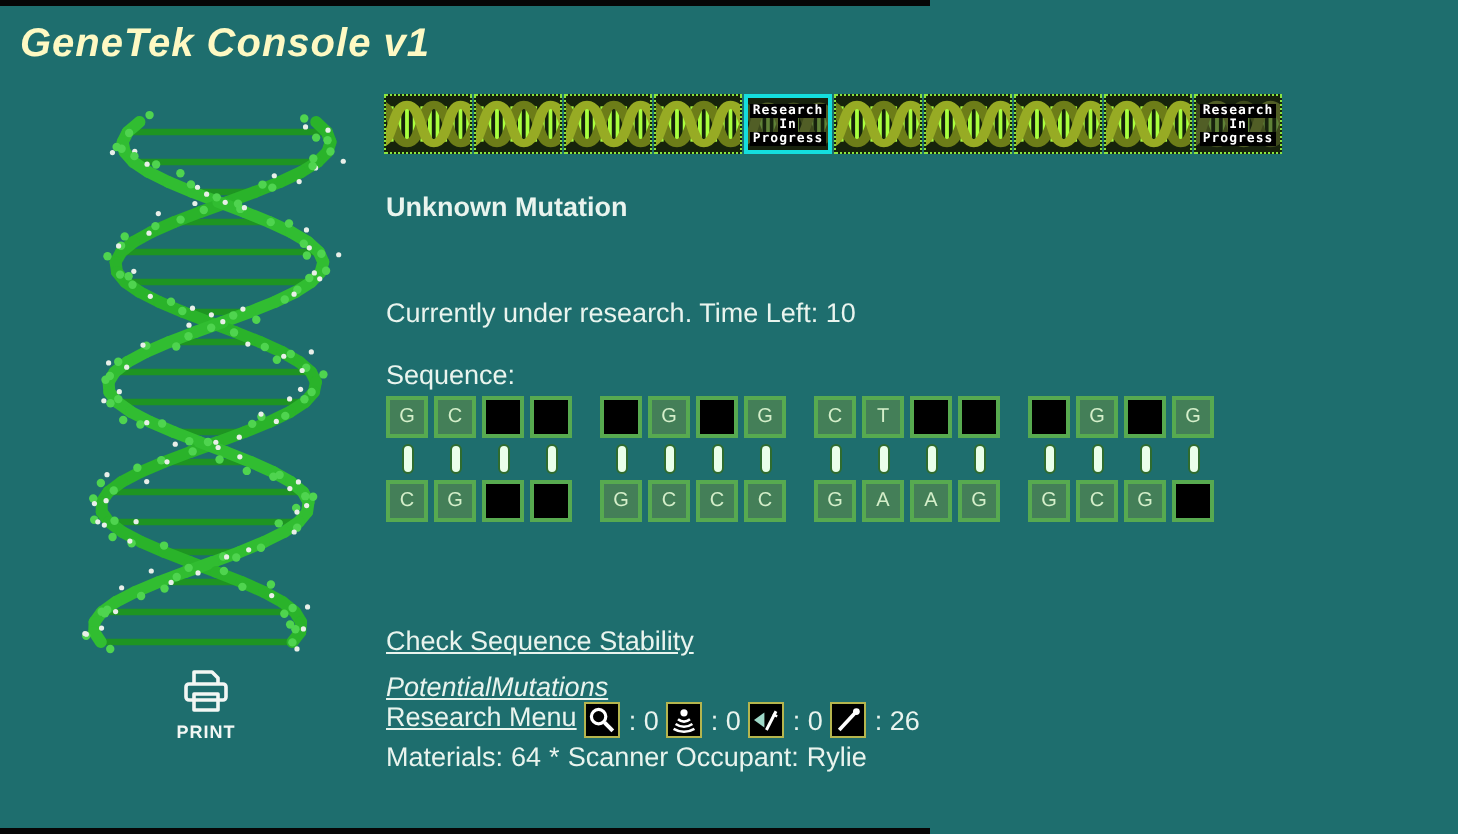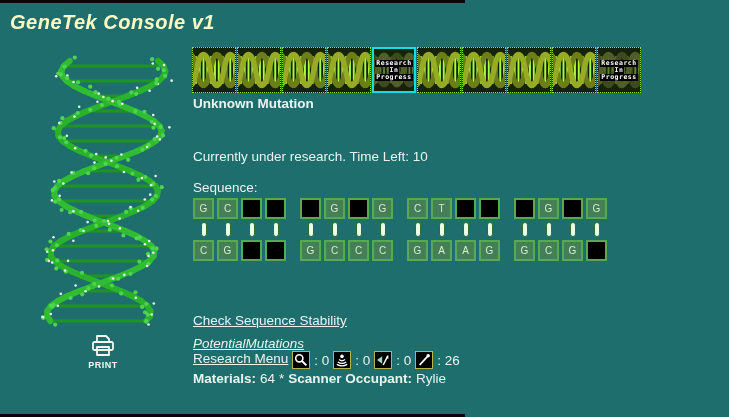--- a/index.html
+++ b/index.html
@@ -14,21 +14,21 @@
   #bottom-edge{left:0;top:414px;width:465px;height:3px;background:#060606;}
   #bottom-edge-right{left:465px;top:415px;width:264px;height:2px;background:#44595
 9;}
   #page-title{
     left:10px;top:11px;font-size:20px;font-weight:bold;font-style:italic;
     color:#fef9c3;letter-spacing:.5px;
   }
   
   #dna-strip{left:192px;top:47px;display:flex;gap:1px;}
   .tile{
-    width:44px;height:46px;box-sizing:border-box;border:1px dotted #8ae43e;
+    width:44px;height:30px;box-sizing:border-box;border:1px dotted #8ae43e;
     position:relative;background:#16230b;overflow:hidden;cursor:pointer;
   }
   .tile.selected{border:2px solid #14dede;}
   .tile svg{display:block;width:100%;height:100%;}
   .tile.research svg{opacity:.45;filter:saturate(.7);}
   .tile-overlay{
     position:absolute;inset:0;display:flex;flex-direction:column;
     align-items:center;justify-content:center;
   }
   .tile-overlay span{
@@ -57,21 +57,21 @@
   .game-link{color:#e9f4ee;text-decoration:underline;cursor:pointer;font-size:13.5px;}
   #check-stability{left:193px;top:295px;margin-top:18px;}
   #potential-row{left:193px;top:336px;display:flex;gap:0;font-style:italic;}
   #research-row{left:193px;top:351px;display:flex;gap:4px;font-size:13.5px;}
   .iconbox{
     width:16px;height:16px;background:#000;border:1px solid #b5b54e;
     display:inline-flex;align-items:center;justify-content:center;
   }
   .icon-count{font-size:13.5px;}
   #materials-row{left:193px;top:371px;font-size:13.5px;}
-  #materials-row .b{font-weight:bold;}
+  #materials-row .b{font-weight:normal;}
   #materials-row span{margin-right:4px;}
   
   #molecule-wrap{left:22px;top:53px;width:165px;height:280px;}
   #print-block{left:50px;top:334px;width:106px;text-align:center;}
   #print-button{display:inline-block;cursor:pointer;}
   #print-caption{font-size:9px;font-weight:bold;letter-spacing:.5px;color:#f2f7f4;margin-top:-2px;}
   #label-link{display:block;margin-top:2px;}
 </style>
 </head>
 <body>

